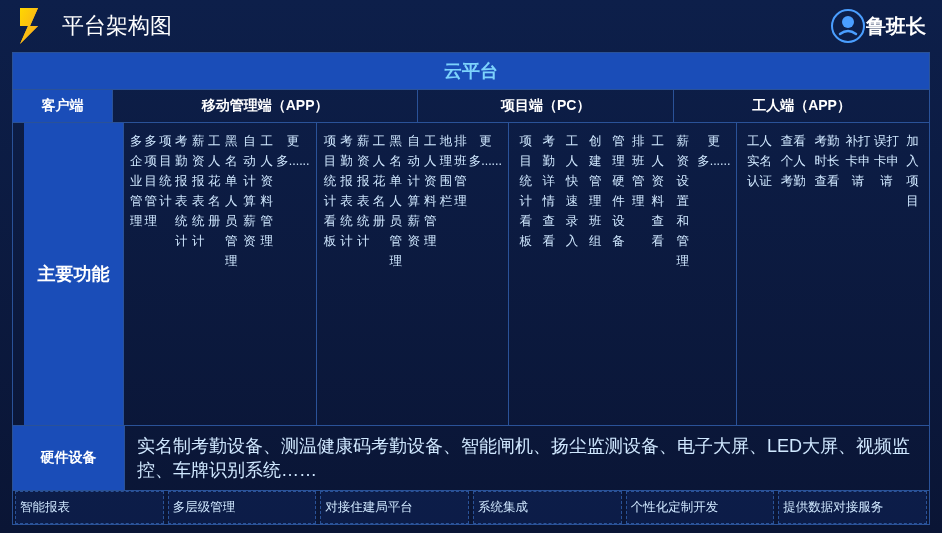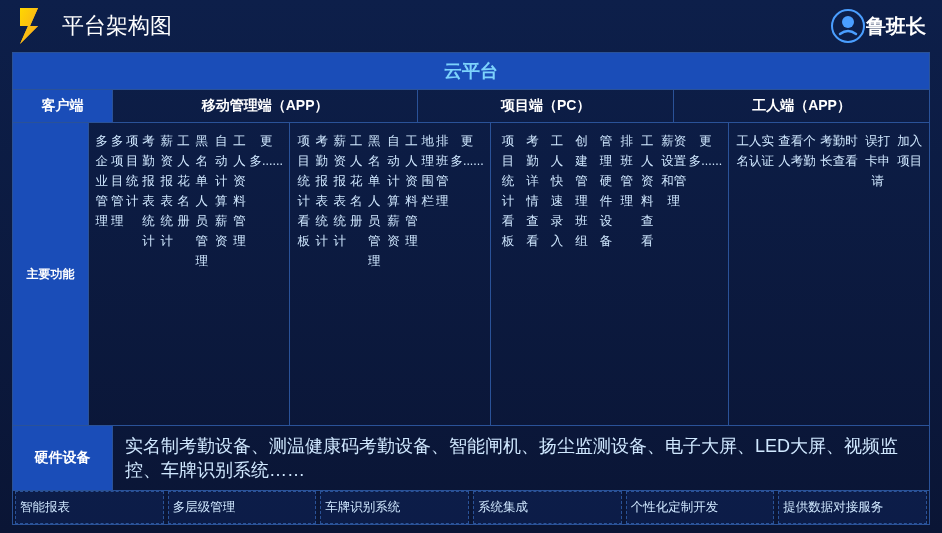--- a/index.html
+++ b/index.html
@@ -96,30 +96,31 @@
     .col-header.worker { flex: 1; }
 
     
     .content-row {
       display: flex;
       flex: 1;
       border-bottom: 1px solid #2a5298;
     }
 
     .row-label {
-      width: 76px;
+      width: 100px;
       background: #1a4db8;
       display: flex;
       align-items: center;
       justify-content: center;
       color: #ffffff;
-      font-size: 12px;
+      font-size: 18px;
       font-weight: bold;
       border-right: 1px solid #2a5298;
       min-height: 200px;
+      margin-left: 11px;
     }
 
     .col-content {
       flex: 1;
       padding: 8px 6px;
       border-right: 1px solid #2a5298;
       display: flex;
       flex-direction: row;
       gap: 2px;
     }
@@ -133,21 +134,21 @@
       line-height: 1.6;
     }
 
     
     .hardware-row {
       display: flex;
       border-bottom: 1px solid #2a5298;
       align-items: center;
     }
     .hardware-label {
-      width: 100px;
+      width: 112px;
       background: #1a4db8;
       color: #ffffff;
       font-size: 14px;
       font-weight: bold;
       text-align: left;
       padding: 8px 16px;
       border-right: 1px solid #2a5298;
       align-self: stretch;
       display: flex;
       align-items: center;
@@ -266,33 +267,34 @@
           <div class="item">排班管理</div>
           <div class="item">工人资料查看</div>
           <div class="item">薪资设置和管理</div>
           <div class="item">更多......</div>
         </div>
 
       <div class="col-content" id="worker-col">
           <div class="item">工人实名认证</div>
           <div class="item">查看个人考勤</div>
           <div class="item">考勤时长查看</div>
+          <div class="item">补打卡申请</div>
           <div class="item">误打卡申请</div>
           <div class="item">加入项目</div>
         </div>
     </div>
 
     <div class="hardware-row">
       <div class="hardware-label">硬件设备</div>
       <div class="hardware-content">实名制考勤设备、测温健康码考勤设备、智能闸机、扬尘监测设备、电子大屏、LED大屏、视频监控、车牌识别系统……</div>
     </div>
 
     <div class="features-row" id="features-row">
         <div class="feature-item">智能报表</div>
         <div class="feature-item">多层级管理</div>
-        <div class="feature-item">车牌识别系统</div>
+        <div class="feature-item">对接住建局平台</div>
         <div class="feature-item">系统集成</div>
         <div class="feature-item">个性化定制开发</div>
         <div class="feature-item">提供数据对接服务</div>
       </div>
 
   </div>
 </div>
 
 </body></html>

